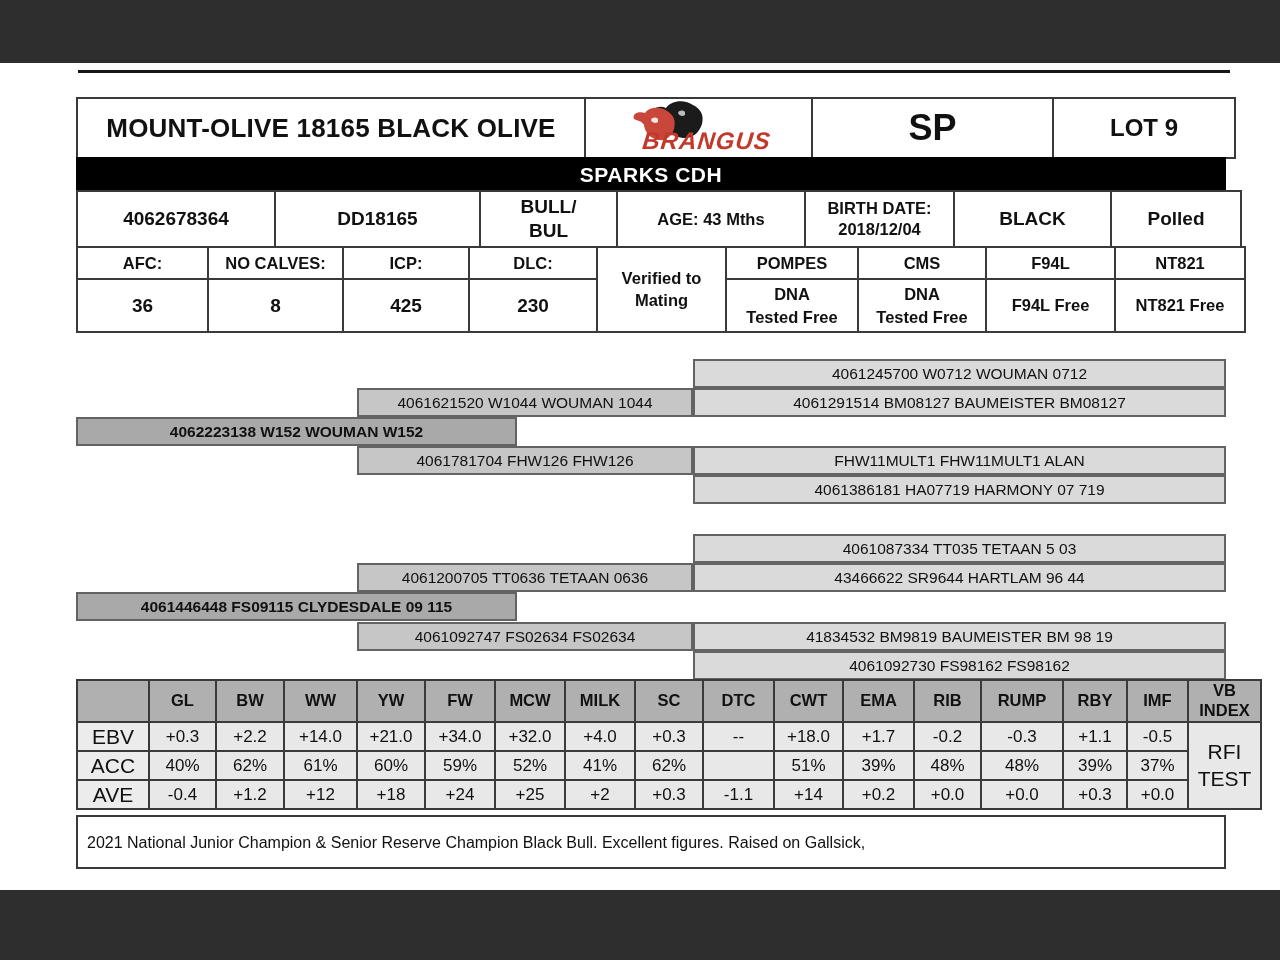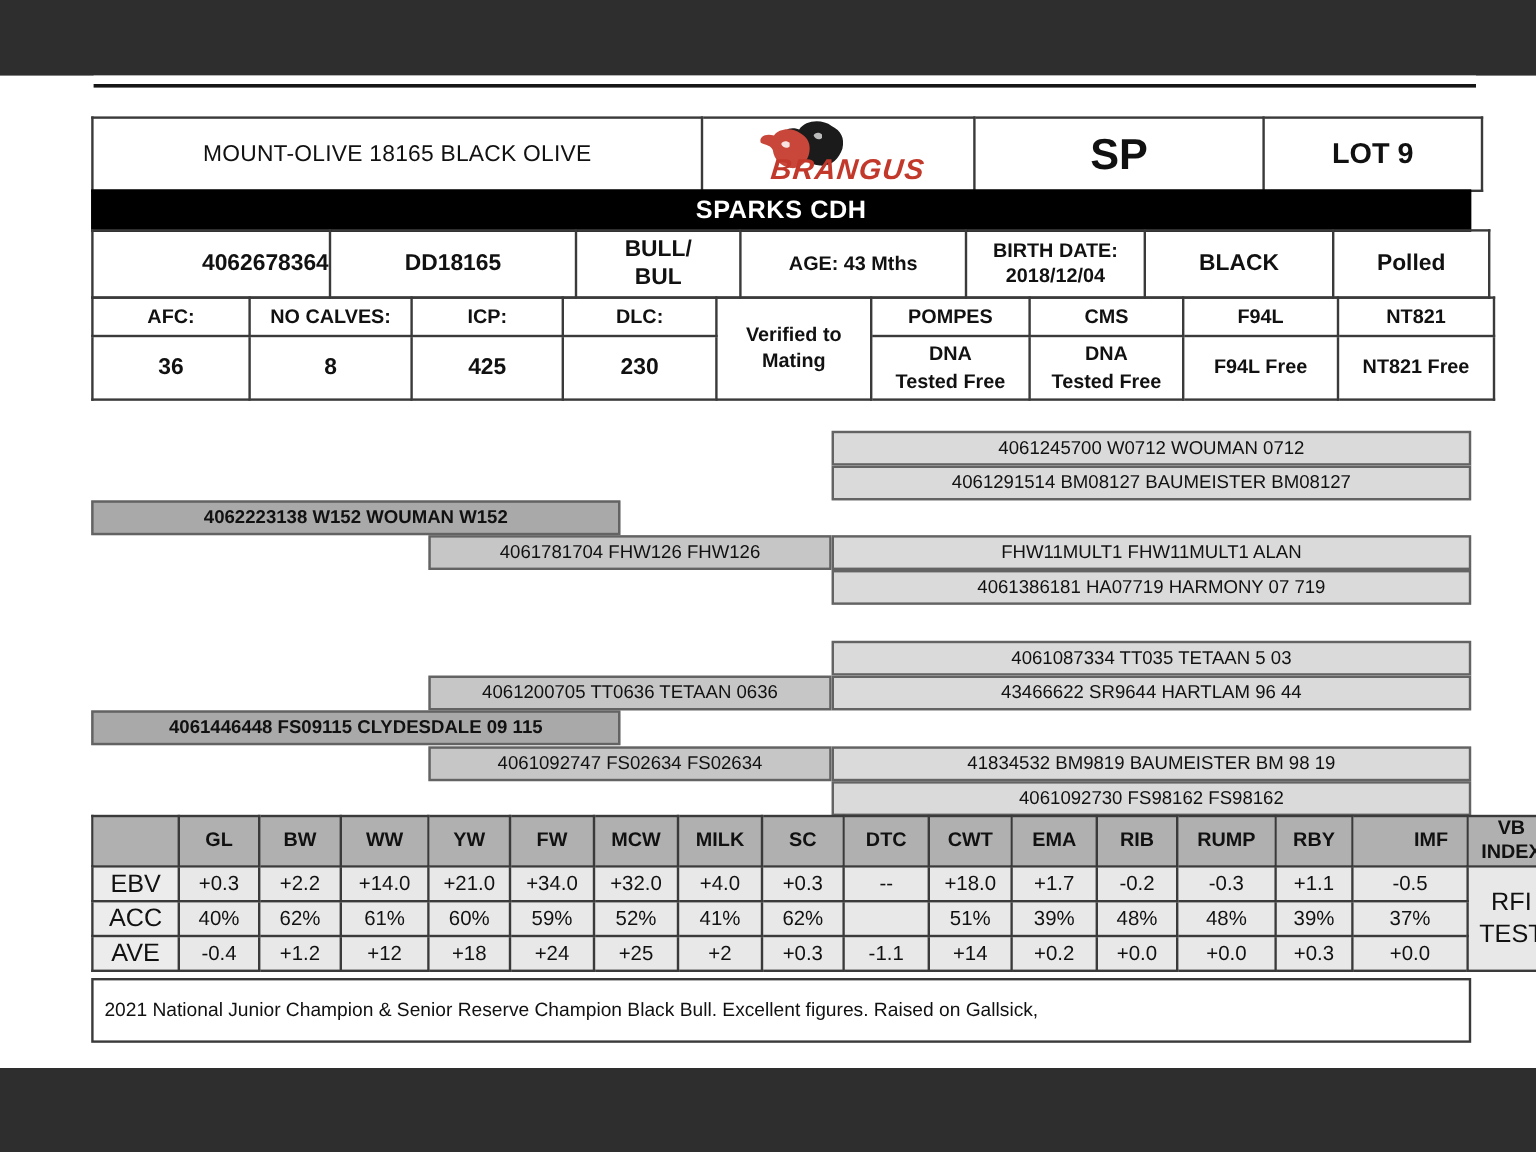--- a/index.html
+++ b/index.html
@@ -18,21 +18,21 @@
   }
 
   .blk{position:absolute;left:76px;width:1150px;}
 
   table{border-collapse:collapse;table-layout:fixed;width:1150px;}
   td,th{border:2px solid #3a3a3a;text-align:center;vertical-align:middle;padding:0;overflow:hidden;}
   .stack{margin-top:-2px;}
 
   
   #t-head td{height:58px;background:#fff;}
-  .animal-name{font-size:19px;font-weight:normal;letter-spacing:.2px;}
+  .animal-name{font-size:26px;font-weight:bold;letter-spacing:.2px;}
   .sp-cell{font-size:36px;font-weight:bold;}
   .lot-cell{font-size:24px;font-weight:bold;}
 
   
   #breeder-bar{
     height:31px;background:#000;color:#fff;display:flex;align-items:center;justify-content:center;
     font-size:21px;font-weight:bold;letter-spacing:.5px;
     border:2px solid #000;
   }
 
@@ -113,21 +113,21 @@
   </tbody>
     </table>
 
   <div id="breeder-bar" class="stack">
     <span>SPARKS CDH</span>
   </div>
 
   <table id="t-id" class="stack">
     <tbody>
         <tr>
-      <td style="width:196px;text-align:right;">4062678364</td>
+      <td style="width:196px;">4062678364</td>
       <td style="width:203px;">DD18165</td>
       <td style="width:135px;" class="two-line">
         <span>BULL/</span>
         <span>BUL</span>
       </td>
       <td style="width:186px;" class="small">AGE: 43 Mths</td>
       <td style="width:147px;" class="small two-line">
         <span>BIRTH DATE:</span>
         <span>2018/12/04</span>
       </td>
@@ -175,20 +175,21 @@
         <span>NT821 Free</span>
         <span></span>
       </td>
     </tr>
   </tbody>
     </table>
 </div>
 
 <div id="pedigree">
   <div class="pbox g3 p-sss">4061245700 W0712 WOUMAN 0712</div>
+  <div class="pbox g2 p-ss">4061621520 W1044 WOUMAN 1044</div>
   <div class="pbox g3 p-ssd">4061291514 BM08127 BAUMEISTER BM08127</div>
   <div class="pbox g1 p-s">4062223138 W152 WOUMAN W152</div>
   <div class="pbox g2 p-sd">4061781704 FHW126 FHW126</div>
   <div class="pbox g3 p-sds">FHW11MULT1 FHW11MULT1 ALAN</div>
   <div class="pbox g3 p-sdd">4061386181 HA07719 HARMONY 07 719</div>
 
   <div class="pbox g3 p-dss">4061087334 TT035 TETAAN 5 03</div>
   <div class="pbox g2 p-ds">4061200705 TT0636 TETAAN 0636</div>
   <div class="pbox g3 p-dsd">43466622 SR9644 HARTLAM 96 44</div>
   <div class="pbox g1 p-d">4061446448 FS09115 CLYDESDALE 09 115</div>
@@ -208,21 +209,21 @@
     <th style="width:68px;">FW</th>
     <th style="width:68px;">MCW</th>
     <th style="width:68px;">MILK</th>
     <th style="width:66px;">SC</th>
     <th style="width:69px;">DTC</th>
     <th style="width:67px;">CWT</th>
     <th style="width:69px;">EMA</th>
     <th style="width:65px;">RIB</th>
     <th style="width:80px;">RUMP</th>
     <th style="width:62px;">RBY</th>
-    <th style="width:59px;padding-left:35px;">IMF</th>
+    <th style="width:59px;">IMF</th>
     <th style="width:71px;">VB INDEX</th>
   </tr>
   <tr>
     <td class="rlabel">EBV</td>
     <td>+0.3</td>
     <td>+2.2</td>
     <td>+14.0</td>
     <td>+21.0</td>
     <td>+34.0</td>
     <td>+32.0</td>

